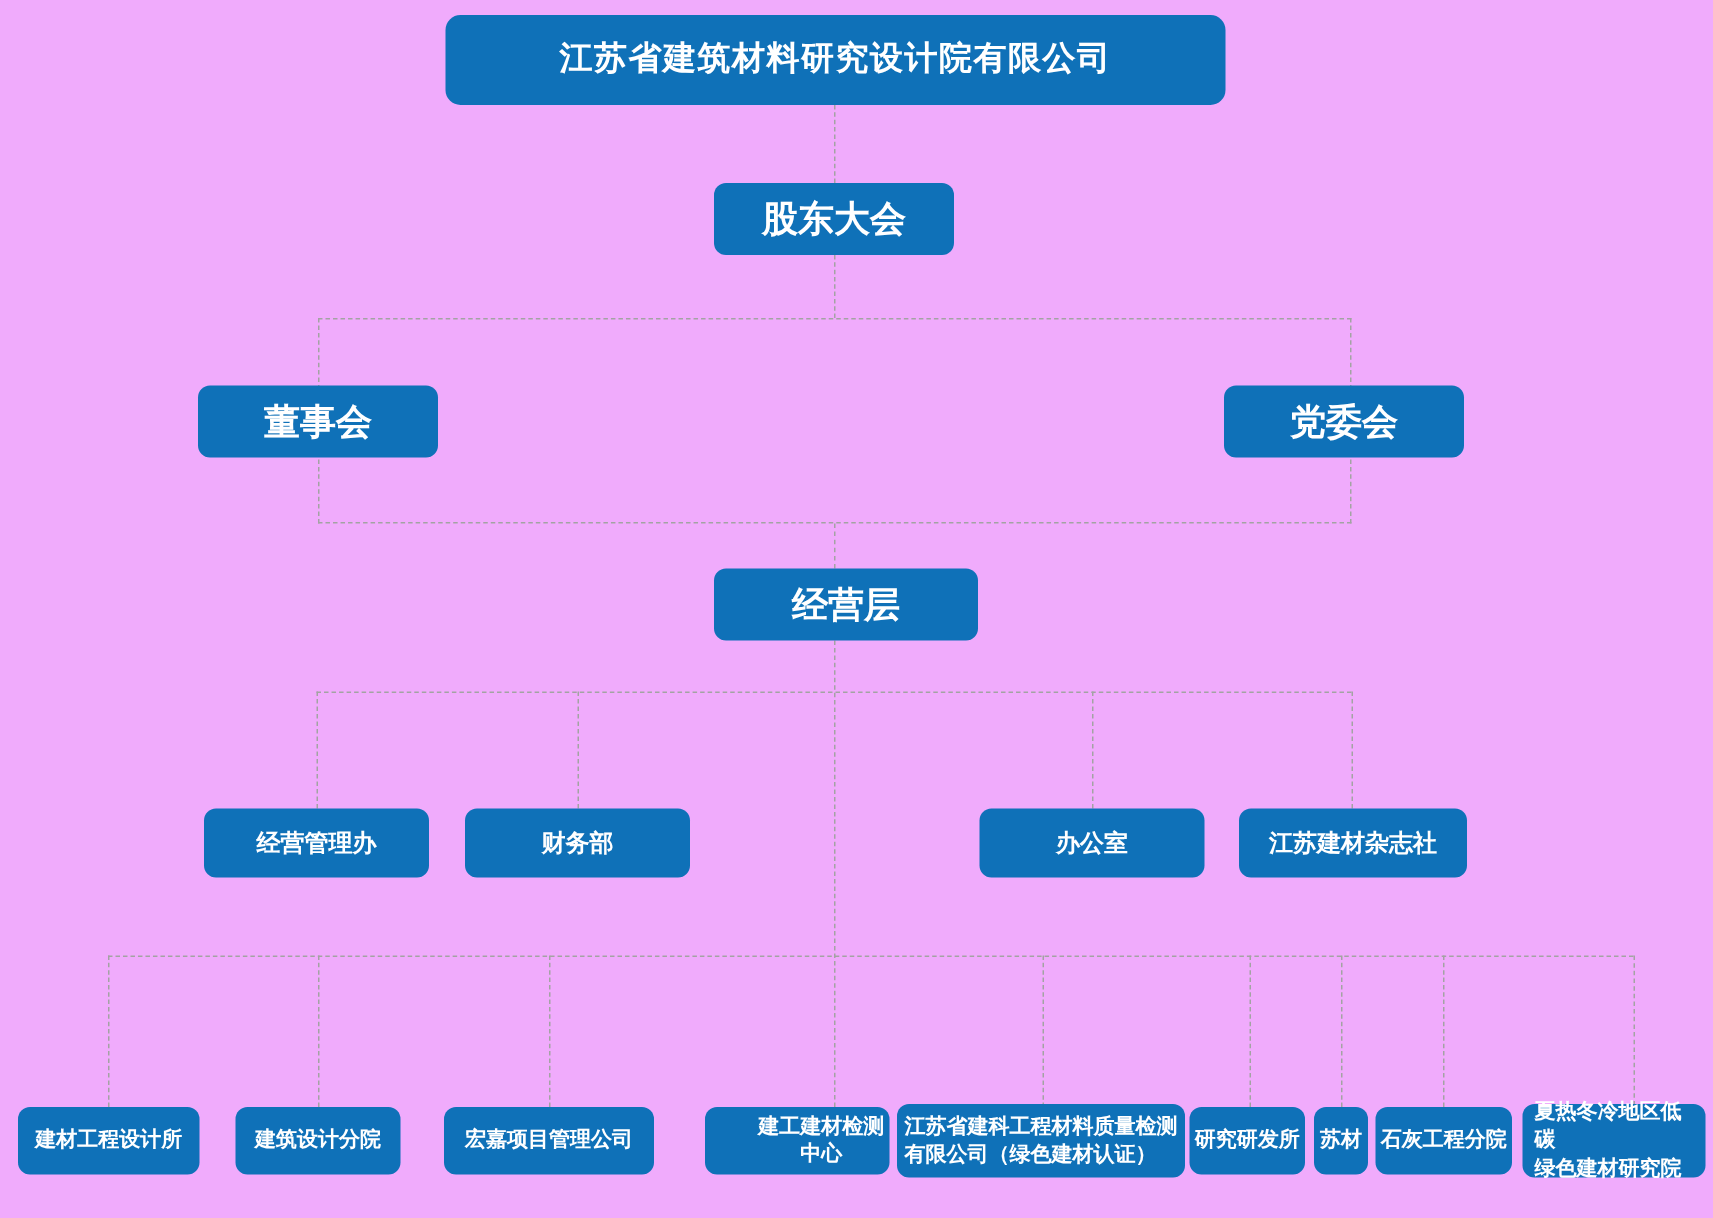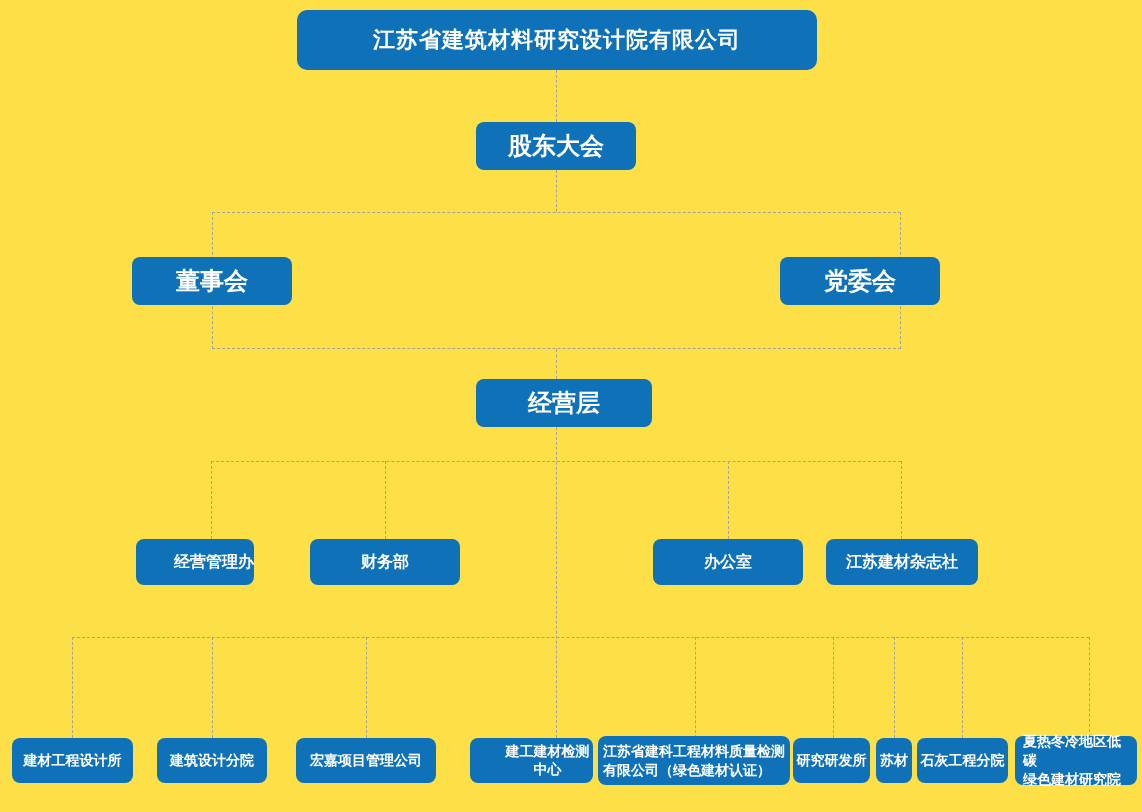--- a/index.html
+++ b/index.html
@@ -5,21 +5,21 @@
   html, body {
     margin: 0;
     padding: 0;
     background: #ffffff;
     font-family: "DejaVu Sans", "Liberation Sans", sans-serif;
   }
   .stage {
     position: relative;
     width: 1142px;
     height: 812px;
-    background: #fde047;
+    background: #f0abfc;
     overflow: hidden;
   }
   .node {
     position: absolute;
     background: #0f71b8;
     color: #ffffff;
     font-weight: bold;
     display: flex;
     align-items: center;
     justify-content: center;
@@ -94,29 +94,29 @@
   </div>
 
   <div class="node node--lvl2" style="left:476px; top:122px; width:160px; height:48px;">
     <span>股东大会</span>
   </div>
 
   <div class="node node--lvl2" style="left:132px; top:257px; width:160px; height:48px;">
     <span>董事会</span>
   </div>
 
-  <div class="node node--lvl2" style="left:780px; top:257px; width:160px; height:48px;">
+  <div class="node node--lvl2" style="left:816px; top:257px; width:160px; height:48px;">
     <span>党委会</span>
   </div>
 
   <div class="node node--lvl2" style="left:476px; top:379px; width:176px; height:48px;">
     <span>经营层</span>
   </div>
 
-  <div class="node node--dept" style="left:136px; top:539px; width:118px; height:46px;justify-content:flex-end;">
+  <div class="node node--dept" style="left:136px; top:539px; width:150px; height:46px;">
     <span>经营管理办</span>
   </div>
   <div class="node node--dept" style="left:310px; top:539px; width:150px; height:46px;">
     <span>财务部</span>
   </div>
   <div class="node node--dept" style="left:653px; top:539px; width:150px; height:46px;">
     <span>办公室</span>
   </div>
   <div class="node node--dept" style="left:826px; top:539px; width:152px; height:46px;">
     <span>江苏建材杂志社</span>

